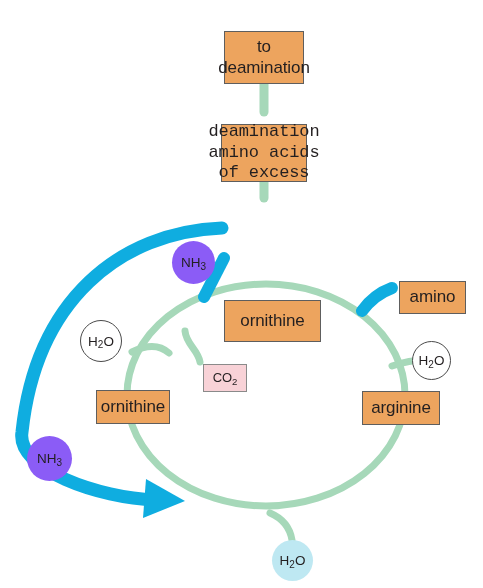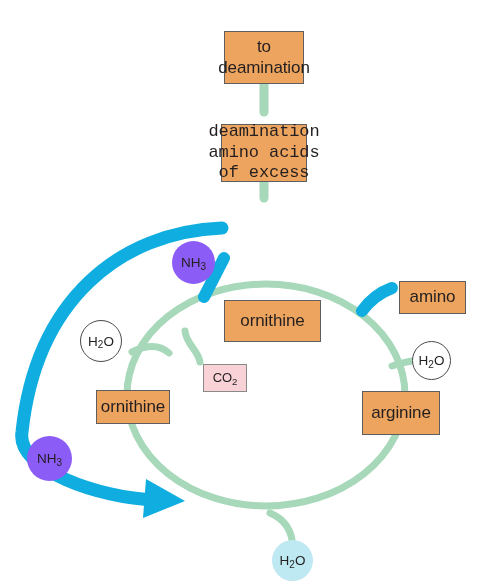--- a/index.html
+++ b/index.html
@@ -121,21 +121,21 @@
 
 
   <div class="node-box" style="left:224px; top:300px; width:97px; height:42px;">
     <span>ornithine</span>
   </div>
 
   <div class="node-box" style="left:96px; top:390px; width:74px; height:34px;">
     <span>ornithine</span>
   </div>
 
-  <div class="node-box" style="left:362px; top:391px; width:78px; height:44px;justify-content:center;">
+  <div class="node-box" style="left:362px; top:391px; width:78px; height:34px;justify-content:center;">
     <span>arginine</span>
   </div>
 
   <div class="node-box" style="left:399px; top:281px; width:67px; height:33px;">
     <span>amino</span>
   </div>
 
   <div class="node-box pink" style="left:175px; top:364px; width:44px; height:28px;margin-left:28px;">
     <span><span>CO</span><sub>2</sub></span>
   </div>

